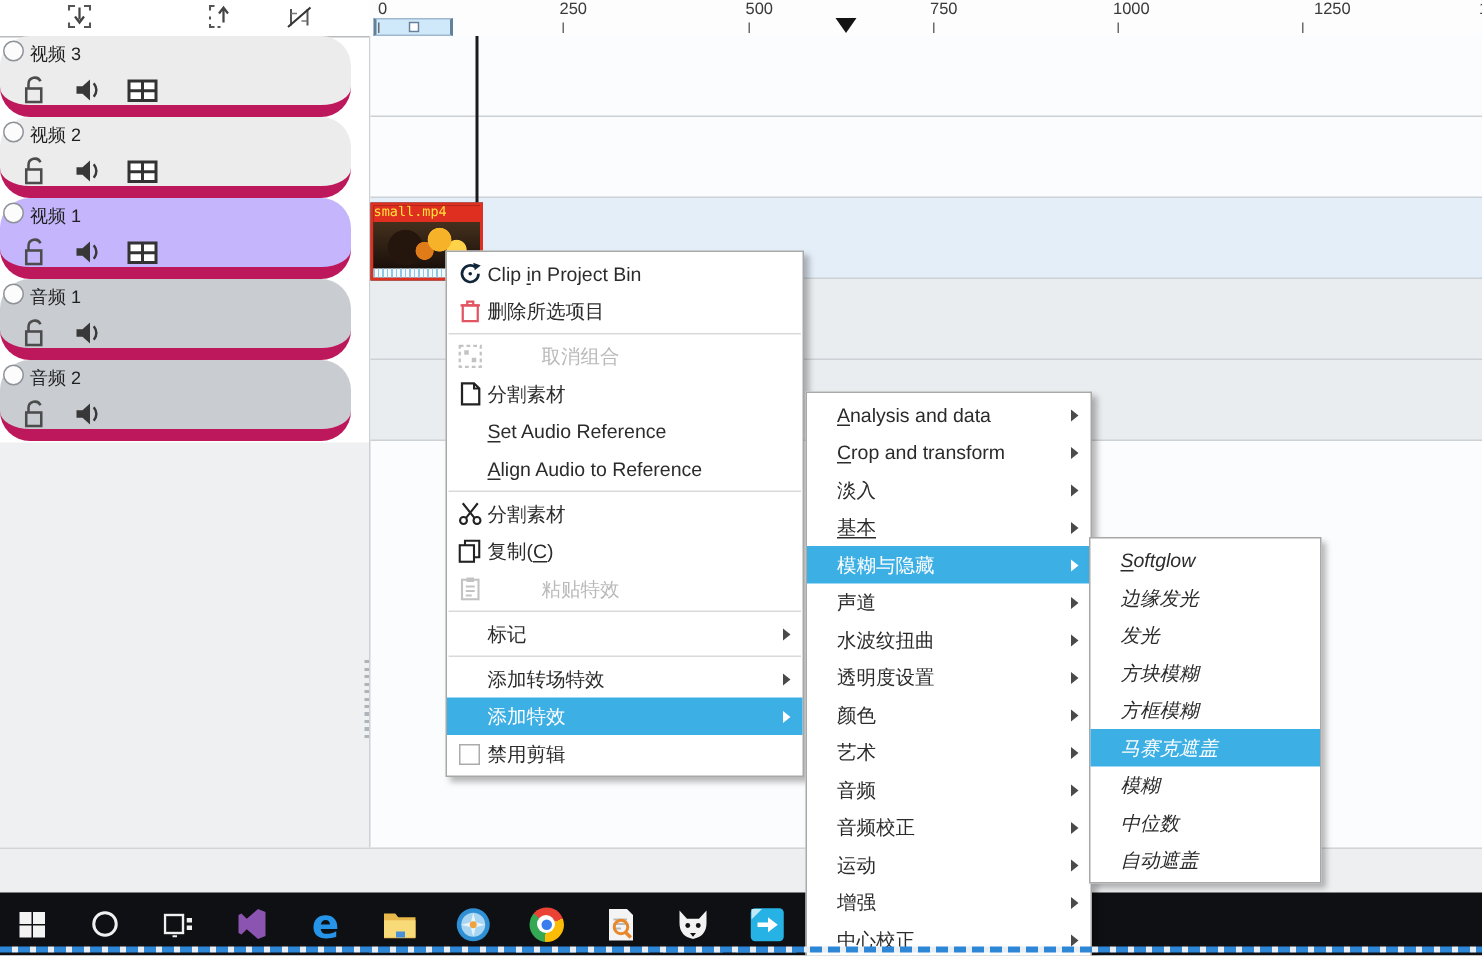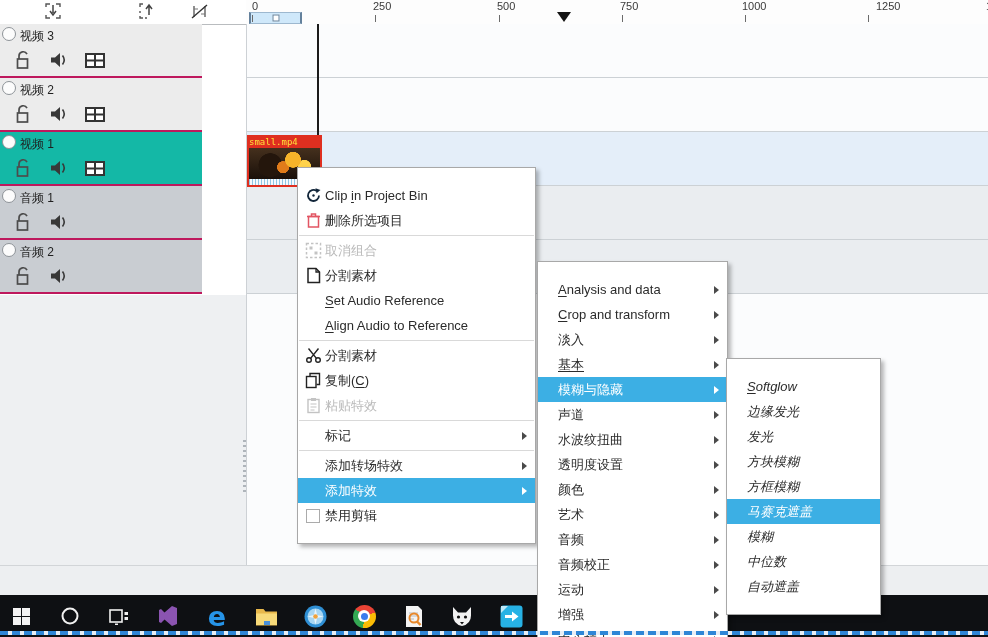--- a/index.html
+++ b/index.html
@@ -15,21 +15,21 @@
   .ruler-tick{position:absolute;top:15px;width:1px;height:7px;background:#6b6b6b;}
   .sel-bar{position:absolute;left:3px;top:12px;width:49px;height:10px;background:#cfe8fa;
            border:1px solid #9db8cf;border-left:2px solid #64819c;border-right:2px solid #64819c;}
   .sel-handle{position:absolute;left:50%;top:50%;transform:translate(-50%,-50%);width:5px;height:5px;
               background:#fff;border:1px solid #64819c;}
   .playhead-tri{position:absolute;left:311px;top:12px;width:0;height:0;
                 border-left:7px solid transparent;border-right:7px solid transparent;border-top:10px solid #141414;}
   .playhead-line{position:absolute;left:317px;top:24px;width:2px;height:111px;background:#1b1b1b;z-index:1;}
   
   .track-headers{position:absolute;left:0;top:24px;width:246px;}
-  .th-row{position:absolute;left:0;width:202px;height:54px;box-sizing:border-box;border-bottom:2px solid #be185d;}
+  .th-row{position:absolute;left:0;width:234px;height:54px;box-sizing:border-box;border-bottom:8px solid #be185d;border-radius:20px;}
   .th-row .rname{position:absolute;left:20px;top:4px;font-size:12px;color:#1f1f1f;}
   .th-radio{position:absolute;left:2px;top:3px;width:12px;height:12px;border-radius:50%;
             border:1.5px solid #8e9398;background:#fcfcfc;}
   .th-icons{position:absolute;left:10px;top:25px;display:flex;gap:10px;align-items:center;}
   .th-ic{width:26px;height:22px;display:flex;align-items:center;justify-content:center;}
   
   .timeline{position:absolute;left:246px;top:24px;width:742px;height:541px;background:#fbfcfd;border-left:1px solid #cdd1d5;}
   .tl-row{position:absolute;left:0;width:742px;box-sizing:border-box;border-bottom:1px solid #ccd1d5;}
   .bottom-left{position:absolute;left:0;top:295px;width:246px;height:270px;background:#eef0f2;}
   .splitter-dots{position:absolute;left:243px;top:440px;width:3px;height:52px;
@@ -44,27 +44,27 @@
      background:
       radial-gradient(circle at 62% 38%, #f6b32a 0 16%, rgba(0,0,0,0) 17%),
       radial-gradient(circle at 48% 62%, #e07b1a 0 14%, rgba(0,0,0,0) 15%),
       radial-gradient(circle at 78% 60%, #ffd24a 0 11%, rgba(0,0,0,0) 12%),
       radial-gradient(circle at 30% 55%, #24160c 0 22%, rgba(0,0,0,0) 23%),
       linear-gradient(180deg,#45301d,#1a100a);}
   .clip-wave{height:6px;background:#f4f9fd;
      background-image:repeating-linear-gradient(90deg,#8fc6e4 0 1px,rgba(0,0,0,0) 1px 3px);}
   
   .menu{position:absolute;background:#fff;border:1px solid #a8a8a8;box-shadow:3px 3px 4px rgba(0,0,0,.28);
-        box-sizing:border-box;padding:15px 0;z-index:10;}
+        box-sizing:border-box;padding:2px 0;z-index:10;}
   .mi{height:25px;display:flex;align-items:center;font-size:13px;color:#2b2b2b;position:relative;cursor:default;}
   .mi .mi-icon{width:24px;display:flex;justify-content:center;align-items:center;flex:0 0 24px;margin-left:3px;}
   .menu.noicons .mi{padding-left:20px;}
   .mi .mi-label{white-space:nowrap;}
   .mi .mn{text-decoration:underline;text-underline-offset:2px;}
-  .mi.disabled{color:#b9b9b9;}
+  .mi.disabled{color:#b9b9b9;gap:36px;}
   .mi.hl{background:var(--hl);color:#fff;}
   .mi .mi-arrow{margin-left:auto;margin-right:8px;width:0;height:0;
        border-left:5px solid #4a4a4a;border-top:4px solid transparent;border-bottom:4px solid transparent;}
   .mi.hl .mi-arrow{border-left-color:#fff;}
   .msep{height:1px;background:#d9d9d9;margin:2px 1px;}
   .chk{width:14px;height:14px;border:1px solid #ababab;background:#fff;box-sizing:border-box;}
   
   .taskbar{position:absolute;left:0;top:595px;width:988px;height:42px;background:var(--taskbar-bg);z-index:5;}
   .tb-slot{position:absolute;top:0;width:46px;height:42px;display:flex;align-items:center;justify-content:center;}
   .tb-slot.running:after{content:"";position:absolute;left:3px;right:3px;bottom:2px;height:2.5px;background:var(--run);}
@@ -181,21 +181,21 @@
             <svg width="22" height="17" viewBox="0 0 22 17">
               <rect x="1" y="1" width="20" height="15" fill="#333"></rect>
               <rect x="3" y="3" width="7" height="4.5" fill="#fff"></rect>
               <rect x="12" y="3" width="7" height="4.5" fill="#fff"></rect>
               <rect x="3" y="9.5" width="7" height="4.5" fill="#fff"></rect>
               <rect x="12" y="9.5" width="7" height="4.5" fill="#fff"></rect>
             </svg>
           </div>
         </div>
       </div>
-      <div class="th-row" style="top: 108px; background: #14b8a6;">
+      <div class="th-row" style="top: 108px; background: #c4b5fd;">
         <div class="th-radio"></div>
         <div class="rname">视频 1</div>
         <div class="th-icons">
           <div class="th-ic">
             <svg width="18" height="21" viewBox="0 0 18 21">
               <path d="M5 9 V6 a4.2 4.2 0 0 1 8-1.8" fill="none" stroke="#4c4c4c" stroke-width="1.7"></path>
               <rect x="3.5" y="9" width="10" height="9" fill="none" stroke="#4c4c4c" stroke-width="1.7"></rect>
             </svg>
           </div>
           <div class="th-ic">

